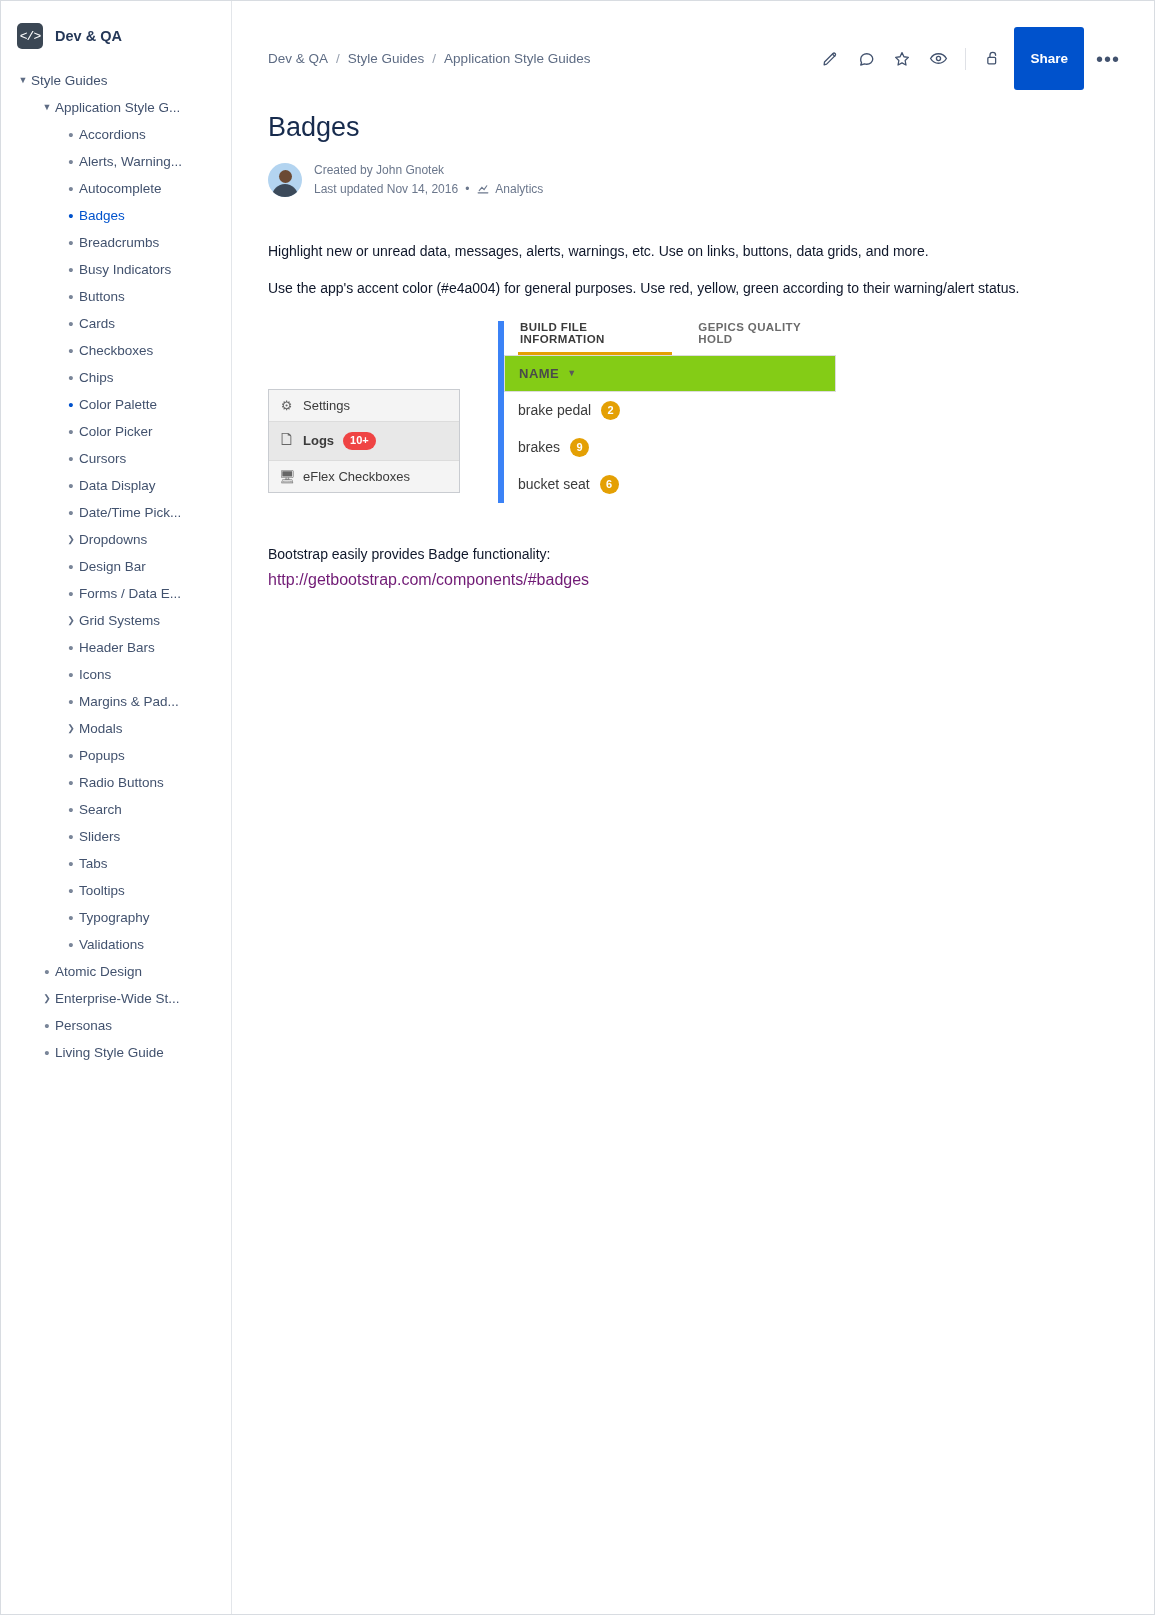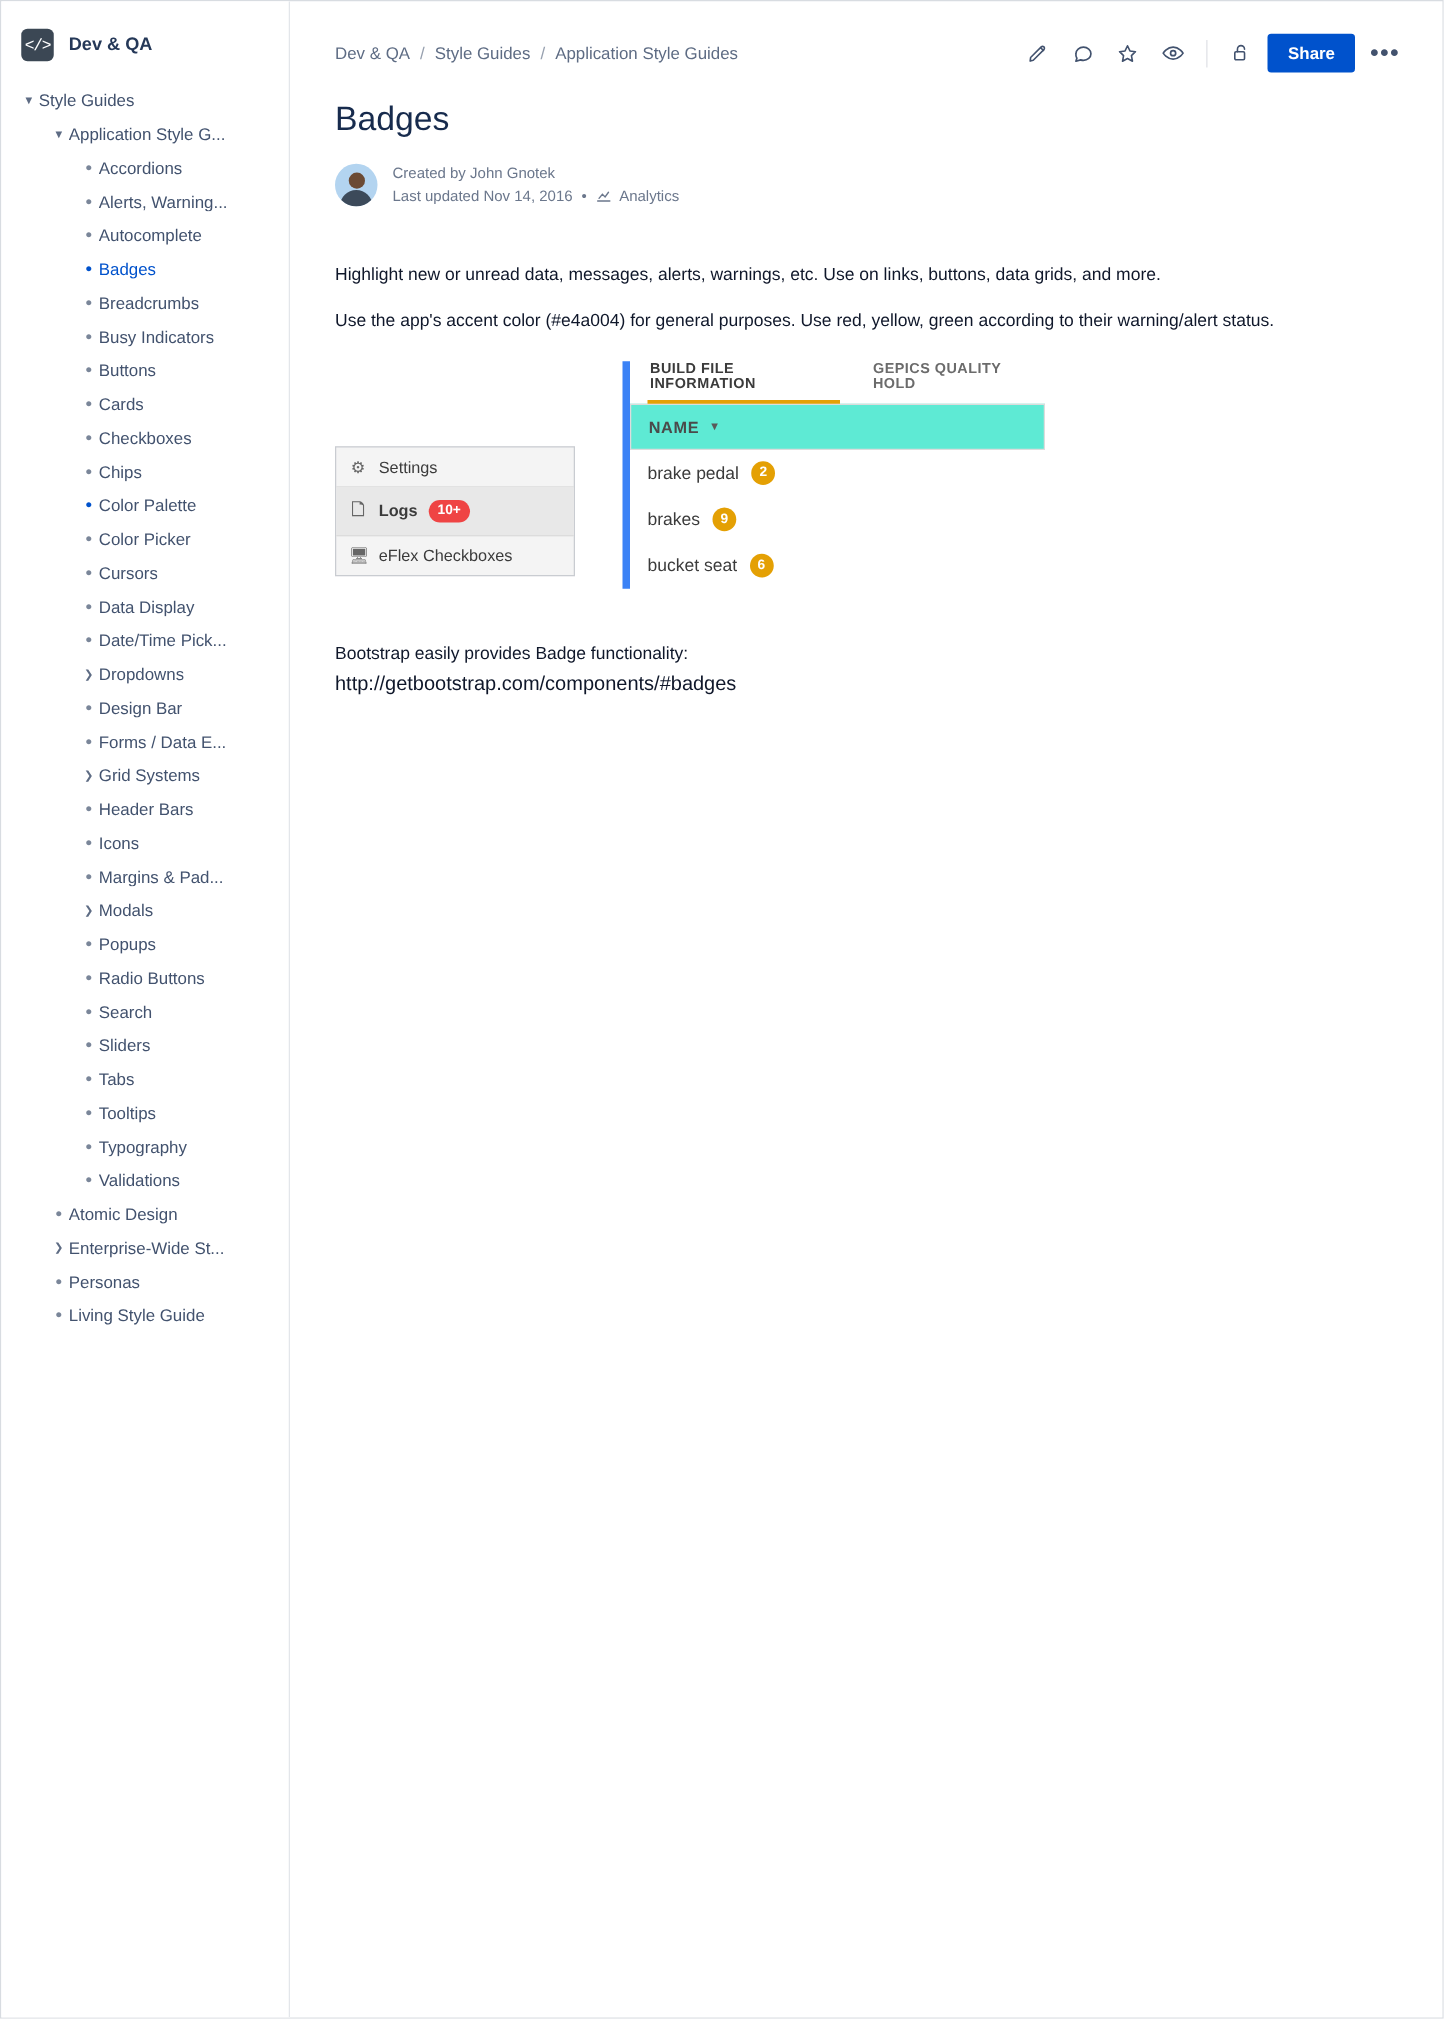--- a/index.html
+++ b/index.html
@@ -113,21 +113,21 @@
   .divider-v {
     width: 1px; height: 22px; background: #dfe1e6; margin: 0 6px;
   }
   .share-btn {
     background: #0052cc;
     color: #ffffff;
     font-size: 13.5px;
     font-weight: bold;
     border: none;
     border-radius: 3px;
-    padding: 8px 16px;
+    padding: 24px 16px;
     cursor: pointer;
     font-family: "Liberation Sans", sans-serif;
   }
   .more-btn {
     font-size: 20px; color: #42526e;
     padding: 0 6px; cursor: pointer; line-height: 1;
     letter-spacing: 1px;
   }
 
   .content { padding: 0 36px; }
@@ -157,21 +157,21 @@
   .byline-text .row2 { display: flex; align-items: center; gap: 7px; }
   .analytics-link { display: inline-flex; align-items: center; gap: 5px; color: #6b778c; cursor: pointer; }
 
   .para {
     font-size: 14px;
     color: #0f172a;
     line-height: 1.6;
     margin-bottom: 14px;
   }
   .para.tight { margin-bottom: 6px; }
-  .link { color: #0f172a; text-decoration: none; cursor: pointer; }
+  .link { color: #701a75; text-decoration: none; cursor: pointer; }
 
   
   .example-area {
     position: relative;
     height: 190px;
     margin: 22px 0 30px 0;
   }
   
   .menu-widget {
     position: absolute;
@@ -210,21 +210,21 @@
     padding: 0 0 0 14px;
     font-size: 11.5px;
     font-weight: bold;
     letter-spacing: 0.4px;
     color: #6b6b6b;
   }
   .tab { padding: 0 2px 7px 2px; cursor: pointer; }
   .tab.active { color: #3b3b3b; border-bottom: 3px solid #e4a004; }
   .table-head {
     border: 1px solid #dcdcdc;
-    background: #5eead4;
+    background: #84cc16;
     padding: 10px 14px;
     font-size: 13px;
     font-weight: bold;
     letter-spacing: 0.5px;
     color: #4a4a4a;
     display: flex; align-items: center; gap: 8px;
     margin-left: 0;
   }
   .caret-down { font-size: 9px; color: #5a5a5a; }
   .table-row {

